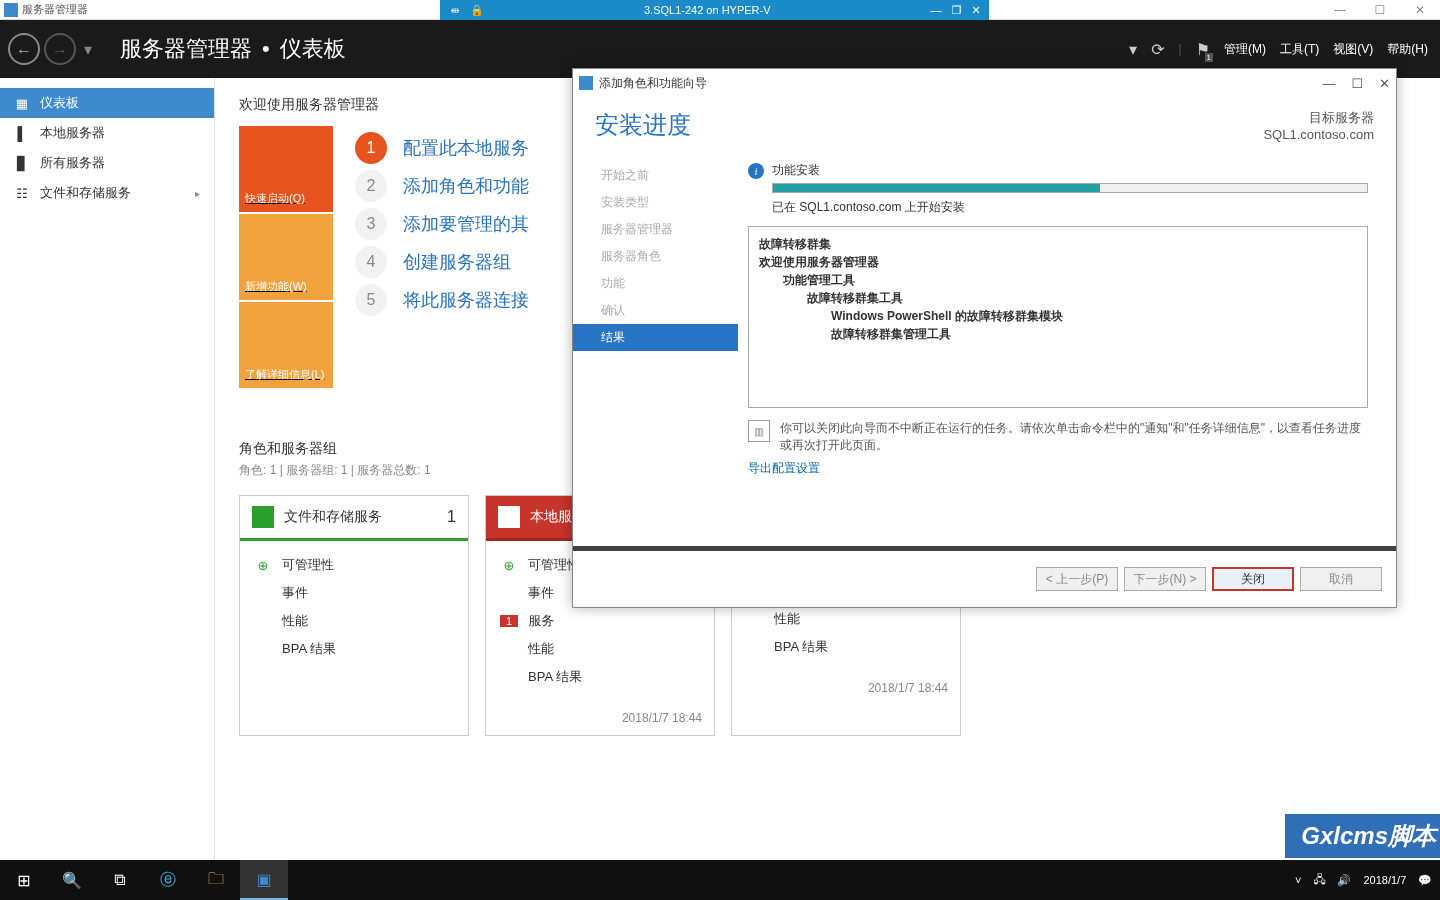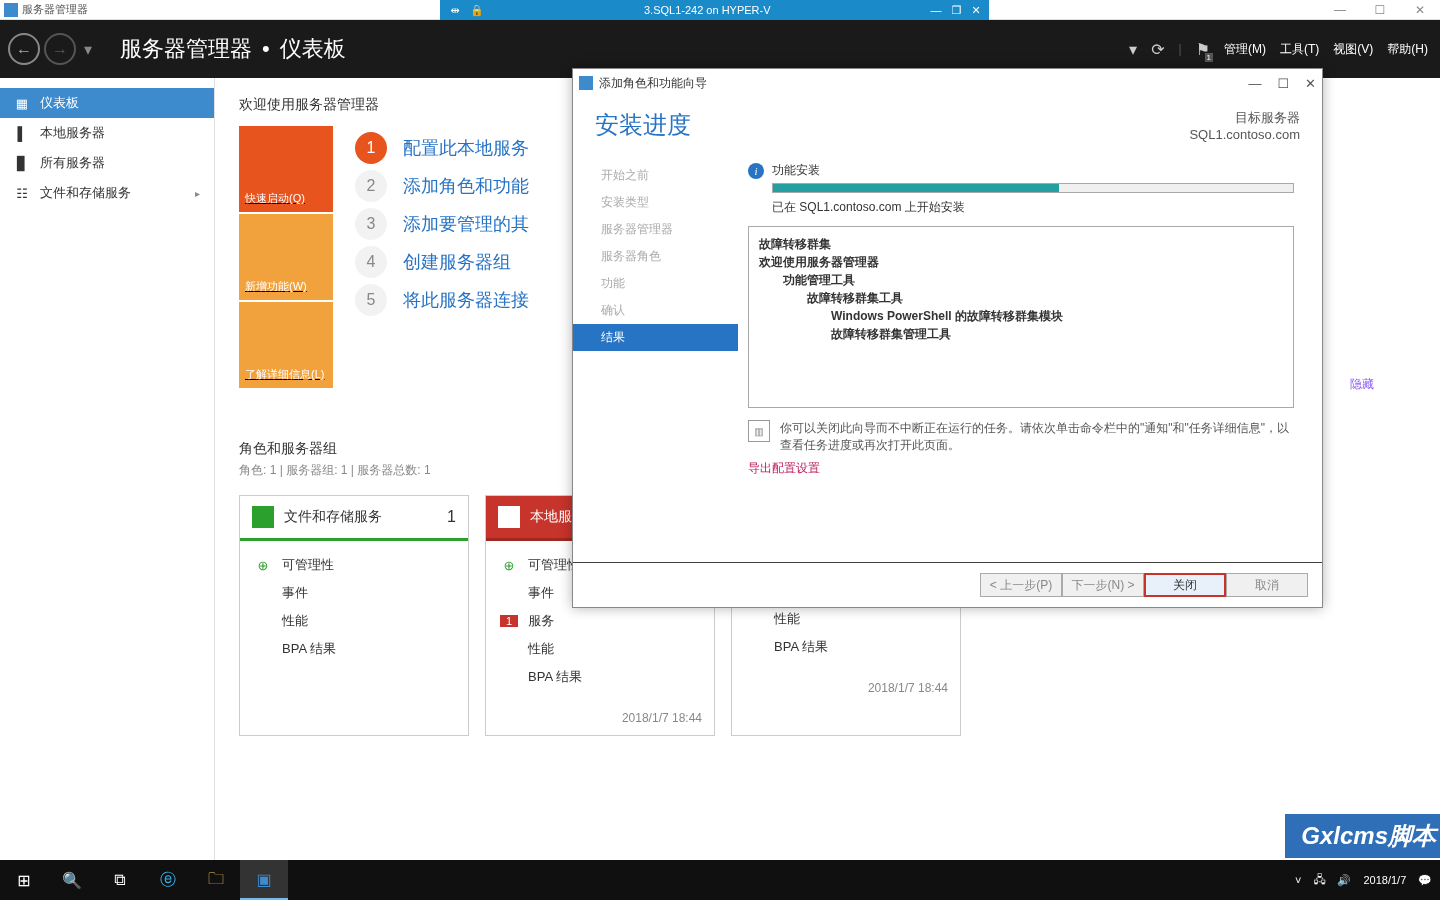--- a/index.html
+++ b/index.html
@@ -60,21 +60,21 @@
 .card-head.green .cicon { background: #2ca02c; }
 .card-head.red { background: #c7342b; color: #fff; border-bottom: 3px solid #a02820; }
 .card-head.red .cicon { background: #fff; }
 .card-body { padding: 10px 14px; }
 .card-row { display: flex; align-items: center; gap: 10px; font-size: 13px; color: #333; padding: 5px 0; }
 .card-row .ricon { width: 18px; text-align: center; color: #2ca02c; }
 .card-row.alert .rbadge { background: #c7342b; color: #fff; padding: 0 6px; font-size: 11px; }
 .card-foot { text-align: right; padding: 10px 12px; font-size: 12px; color: #888; }
 
 
-.wizard { position: absolute; left: 572px; top: 68px; width: 751px; height: 540px; background: #fff; border: 1px solid #888; box-shadow: 0 0 12px rgba(0,0,0,0.3); display: flex; flex-direction: column; }
+.wizard { position: absolute; left: 572px; top: 68px; width: 825px; height: 540px; background: #fff; border: 1px solid #888; box-shadow: 0 0 12px rgba(0,0,0,0.3); display: flex; flex-direction: column; }
 .wizard-titlebar { height: 28px; display: flex; align-items: center; padding: 0 6px; font-size: 12px; color: #333; }
 .wizard-titlebar .wicon { width: 14px; height: 14px; background: #3d8bcd; margin-right: 6px; }
 .wizard-titlebar .wbtns { margin-left: auto; display: flex; gap: 16px; font-size: 13px; color: #555; }
 .wizard-header { padding: 12px 22px 10px; display: flex; justify-content: space-between; align-items: flex-start; }
 .wizard-header .wtitle { font-size: 24px; color: #2773c4; font-weight: 300; }
 .wizard-header .wtarget { text-align: right; font-size: 13px; color: #555; }
 .wizard-body { display: flex; flex: 1; overflow: hidden; }
 .wizard-steps { width: 165px; padding: 10px 0; }
 .wstep { padding: 5px 28px; font-size: 12px; color: #aaa; }
 .wstep.active { background: #2773c4; color: #fff; }
@@ -85,22 +85,22 @@
 .progress { height: 10px; border: 1px solid #aaa; margin: 4px 0 6px 24px; position: relative; background: #f0f0f0; }
 .progress-fill { position: absolute; left: 0; top: 0; bottom: 0; width: 55%; background: #25a0a0; }
 .wc-msg { margin-left: 24px; margin-bottom: 10px; }
 .wc-box { border: 1px solid #aaa; height: 182px; padding: 8px 10px; font-size: 12px; line-height: 1.5; overflow: hidden; }
 .wc-box .l1 { font-weight: bold; }
 .wc-box .l2 { padding-left: 24px; font-weight: bold; }
 .wc-box .l3 { padding-left: 48px; font-weight: bold; }
 .wc-box .l4 { padding-left: 72px; font-weight: bold; }
 .wc-hint { display: flex; gap: 10px; margin-top: 12px; font-size: 12px; color: #555; }
 .wc-hint .hicon-box { width: 22px; height: 22px; border: 1px solid #999; display: flex; align-items: center; justify-content: center; font-size: 10px; color: #888; flex-shrink: 0; }
-.wc-link { color: #be185d; font-size: 12px; margin-top: 6px; display: inline-block; }
-.wizard-footer { border-top: 1px solid #404040; padding: 10px 14px; display: flex; justify-content: flex-end; }
+.wc-link { color: #0369a1; font-size: 12px; margin-top: 6px; display: inline-block; }
+.wizard-footer { border-top: 5px solid #404040; padding: 16px 14px; display: flex; justify-content: flex-end; gap: 6px; }
 .wbtn { min-width: 82px; height: 24px; border: 1px solid #aaa; background: #f0f0f0; font-size: 12px; color: #888; }
 .wbtn.primary { border: 2px solid #c7342b; color: #333; background: #e8f0fa; }
 
 
 .behind-hide { position: absolute; right: 66px; top: 376px; font-size: 12px; color: #8b5cf6; }
 
 
 .taskbar { position: absolute; bottom: 0; left: 0; right: 0; height: 40px; background: #101010; display: flex; align-items: center; }
 .task-item { width: 48px; height: 40px; display: flex; align-items: center; justify-content: center; color: #fff; font-size: 16px; }
 .task-item.active { background: #333; border-bottom: 2px solid #76b9ed; }

